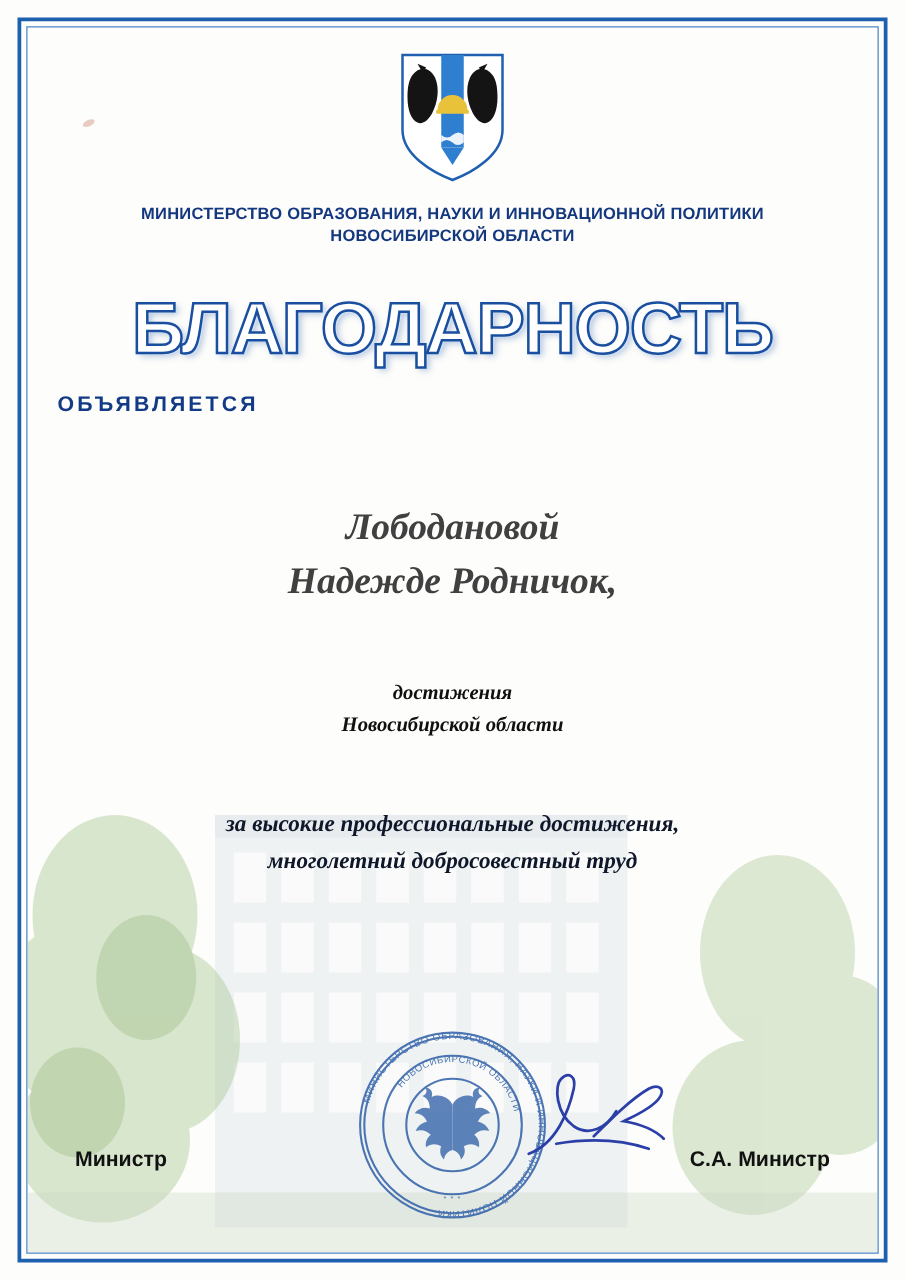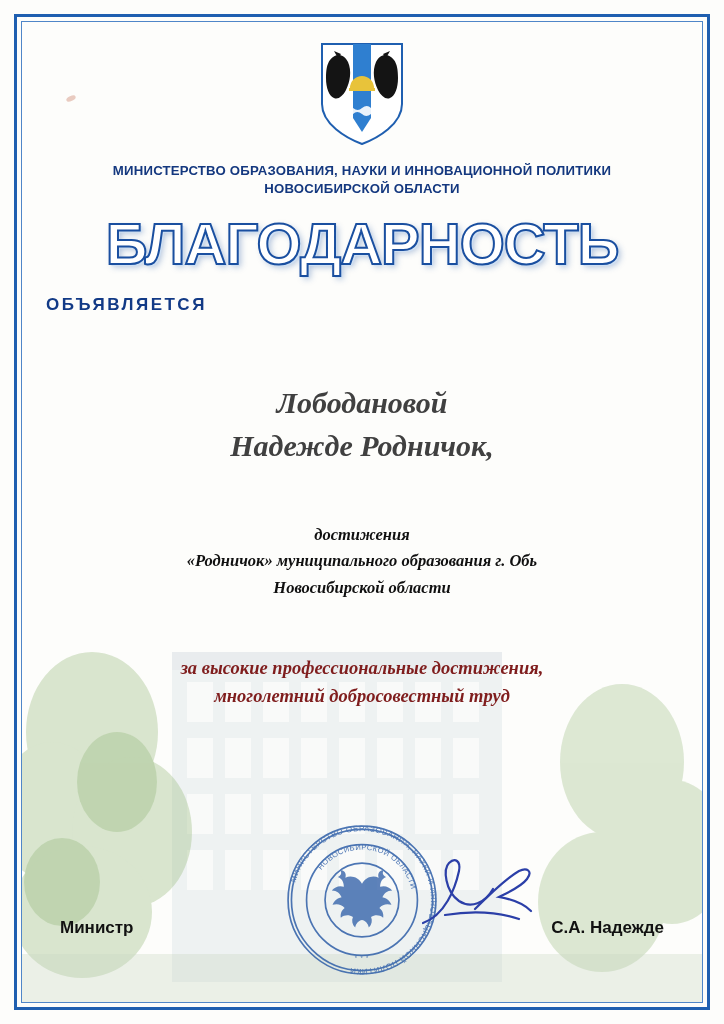--- a/index.html
+++ b/index.html
@@ -77,21 +77,21 @@
     margin-top: 16px;
     text-align: center;
     color: #14387f;
     font-size: 13.2px;
     font-weight: bold;
     letter-spacing: 0.2px;
     line-height: 1.35;
   }
 
   .title {
-    margin-top: 12px;
+    margin-top: 31px;
     text-align: center;
     font-family: "Liberation Sans", sans-serif;
     font-weight: bold;
     font-size: 58px;
     letter-spacing: -1px;
     color: #ffffff;
     -webkit-text-stroke: 2px #1a4fa0;
     text-shadow:
        2px 2px 0 #cfe0f3,
        3px 3px 6px rgba(30,80,160,0.35);
@@ -125,21 +125,21 @@
     font-style: italic;
     font-weight: bold;
     font-size: 16.5px;
     line-height: 1.62;
   }
   .role-block .role-head { font-size: 16.5px; }
 
   .merit {
     margin-top: 52px;
     text-align: center;
-    color: #7f1d1d;
+    color: #0f172a;
     font-family: "Liberation Serif", serif;
     font-style: italic;
     font-weight: bold;
     font-size: 18.5px;
     line-height: 1.55;
   }
 
   
   .sign-row {
     position: absolute;
@@ -301,21 +301,20 @@
 
     <div class="subtitle">ОБЪЯВЛЯЕТСЯ</div>
 
     <div class="recipient">
       <div>Лободановой</div>
       <div>Надежде Родничок,</div>
     </div>
 
     <div class="role-block">
       <div class="role-head">достижения</div>
-      <div>«Родничок» муниципального образования г. Обь</div>
       <div>Новосибирской области</div>
     </div>
 
     <div class="merit">
       <div>за высокие профессиональные достижения,</div>
       <div>многолетний добросовестный труд</div>
     </div>
   </div>
 
   <div class="stamp">
@@ -350,16 +349,16 @@
       <g fill="none" stroke="#2b3fa8" stroke-width="2.2" stroke-linecap="round">
         <path d="M8,74 C30,66 40,40 44,22 C46,12 40,8 34,14 C28,20 30,42 44,52 C56,60 70,54 78,40"></path>
         <path d="M60,60 C74,46 90,30 104,22 C112,18 118,22 112,30 C106,38 92,44 84,48 C96,50 108,54 116,62"></path>
         <path d="M30,66 C54,62 80,62 104,70"></path>
       </g>
     </svg>
   </div>
 
   <div class="sign-row">
     <div class="sign-role">Министр</div>
-    <div class="sign-name">С.А. Надежде</div>
+    <div class="sign-name">С.А. Министр</div>
   </div>
 
 </div>
 
 </body></html>

